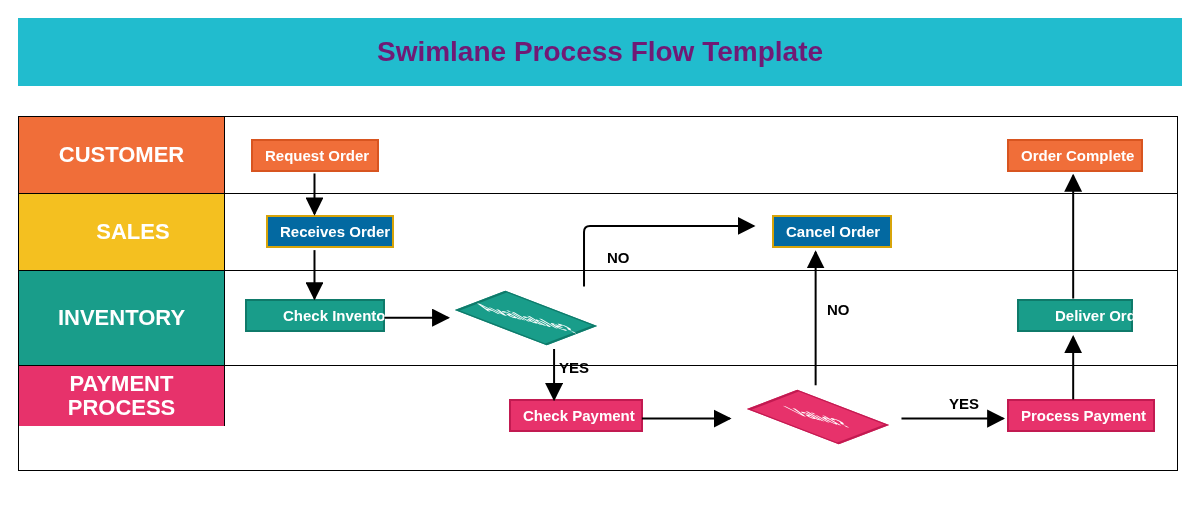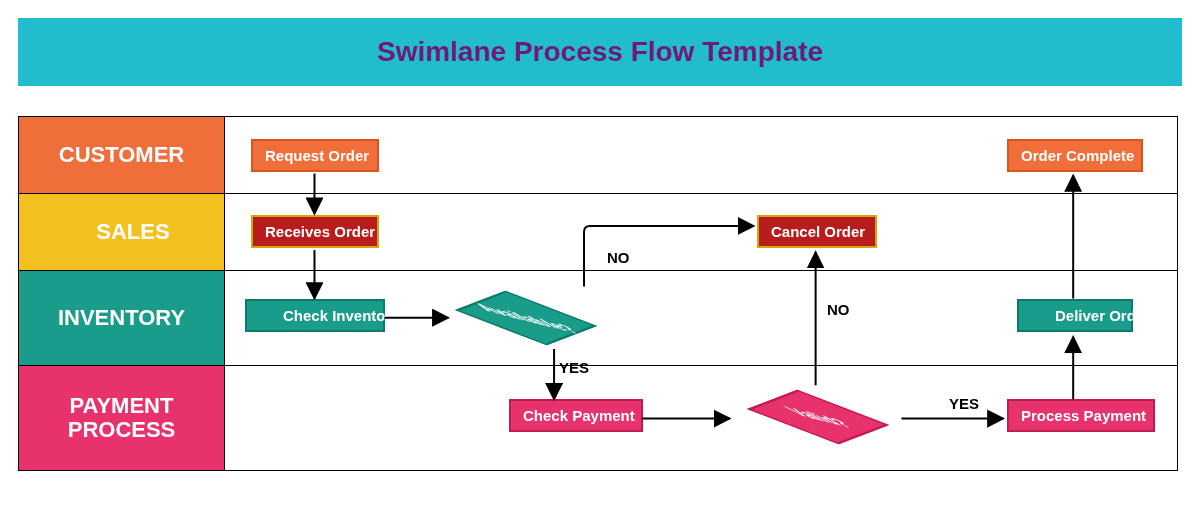--- a/index.html
+++ b/index.html
@@ -52,36 +52,36 @@
     flex: 1;
   }
   .h-customer .lane-header { background: #f06e39; }
   .h-sales    .lane-header { background: #f4c020; padding-left: 29px; }
   .h-inv      .lane-header { background: #199d8a; }
   .h-pay      .lane-header { background: #e7326b; }
 
   .h-customer { height: 76px; }
   .h-sales    { height: 76px; }
   .h-inv      { height: 94px; }
-  .h-pay      { height: 104px; }
+  .h-pay      { height: 104px; flex-direction: column; }
 
   
   .node {
     position: absolute;
     color: #fff;
     font-weight: 600;
     font-size: 15px;
     padding: 6px 12px;
     border: 2px solid;
     white-space: nowrap;
     text-align: center;
     box-sizing: border-box;
   }
   .orange { background: #f06e39; border-color: #d85520; }
-  .yellow { background: #b91c1c; border-color: #d7a40a; }
+  .yellow { background: #0369a1; border-color: #d7a40a; margin-left: 15px; }
   .teal   { background: #199d8a; border-color: #0f7a6a; padding-left: 36px; }
   .pink   { background: #e7326b; border-color: #c21a51; }
 
   .diamond {
     position: absolute;
     transform: rotate(45deg);
     border: 2px solid;
   }
   .diamond .dlabel {
     position: absolute;

